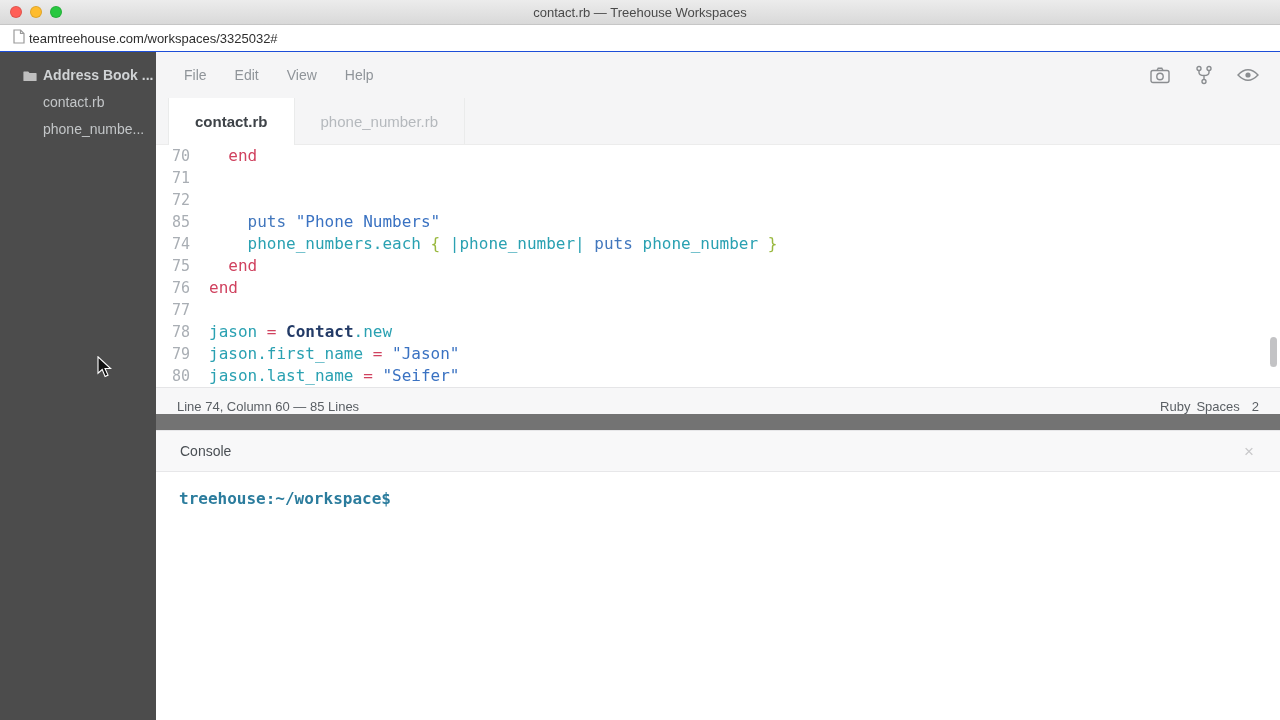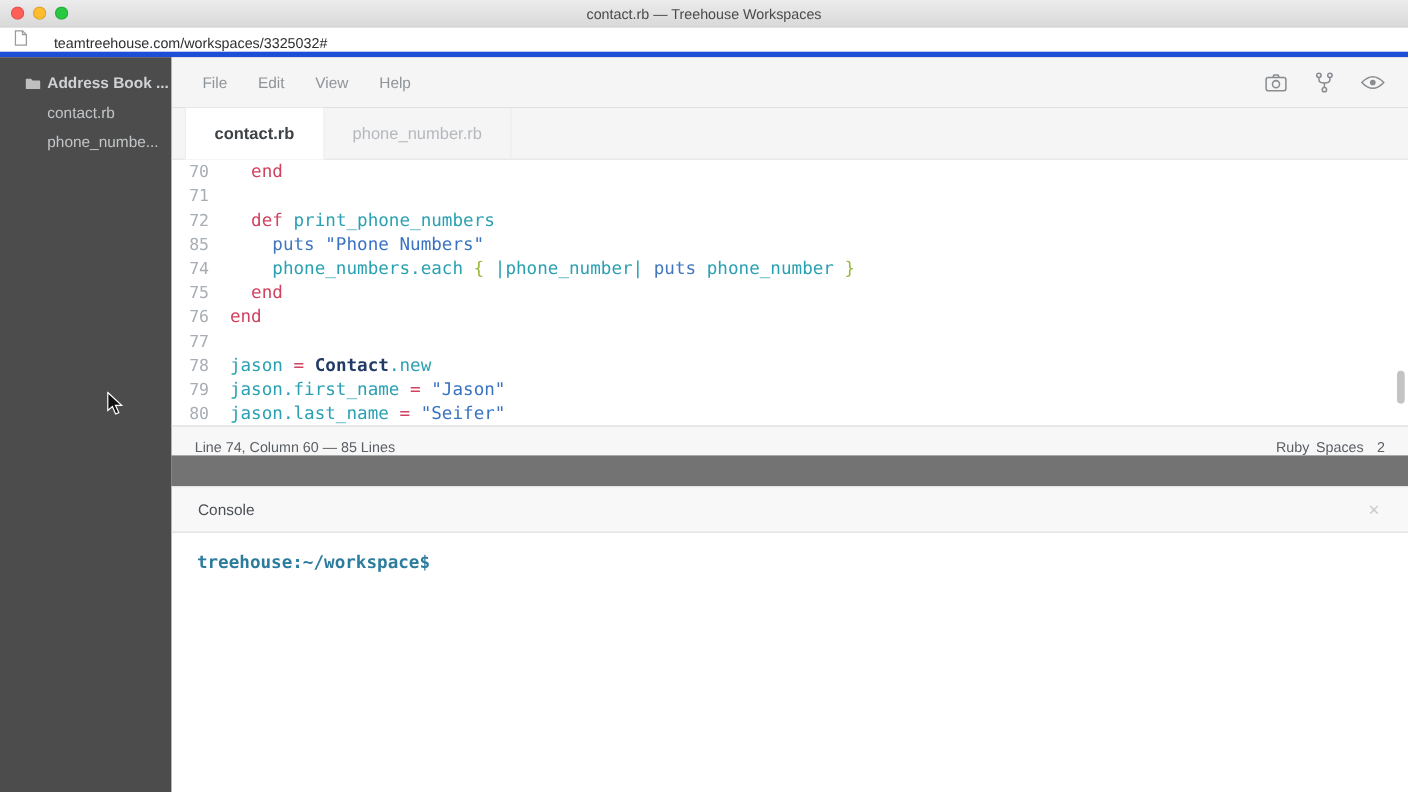--- a/index.html
+++ b/index.html
@@ -12,22 +12,22 @@
 
   
   .titlebar{height:25px;background:linear-gradient(#ececec,#d9d9d9);border-bottom:1px solid #c6c6c6;
     display:flex;align-items:center;justify-content:center;position:relative}
   .traffic{position:absolute;left:10px;top:6px;display:flex;gap:8px}
   .tl{width:12px;height:12px;border-radius:50%;border:1px solid rgba(0,0,0,.12)}
   .tl.red{background:#ff5f57}.tl.yellow{background:#febc2e}.tl.green{background:#28c840}
   .window-title{font-size:13px;color:#4a4a4a}
 
   
-  .urlbar{height:27px;background:#fff;border-bottom:5px solid #1d4ed8;display:flex;align-items:flex-end;
-    padding-left:13px;gap:24px}
+  .urlbar{height:27px;background:#fff;border-bottom:1px solid #1d4ed8;display:flex;align-items:center;
+    padding-left:13px;gap:4px}
   .url-text{font-size:13px;color:#2e2e2e}
 
   
   .app{display:flex;height:668px}
   .sidebar{width:156px;flex:none;background:var(--sidebar-bg);padding-top:10px}
   .sb-item{position:relative;height:27px;line-height:27px;padding-left:43px;font-size:14px;color:#c3c6c8;
     white-space:nowrap;overflow:hidden;cursor:default}
   .sb-item.sb-folder{color:#d0d3d5;font-weight:700}
   .folder-icon{position:absolute;left:23px;top:8px;line-height:0}
 
@@ -61,21 +61,21 @@
   .tok-brace{color:var(--brace)}
   .editor-scroll-thumb{position:absolute;right:3px;top:192px;width:7px;height:30px;background:#c3c3c5;border-radius:4px}
 
   
   .statusbar{height:27px;flex:none;background:#f7f7f8;border-top:1px solid #e5e5e7;display:flex;align-items:flex-end;
     font-size:13px;color:#5a5f64;padding:0 21px}
   .status-right{margin-left:auto;display:flex;align-items:center;gap:6px}
   .status-indent{display:flex;gap:12px}
 
   
-  .console-panel{margin-top:28px;flex:1;display:flex;flex-direction:column;min-height:0}
+  .console-panel{margin-top:16px;flex:1;display:flex;flex-direction:column;min-height:0}
   .console-header{height:42px;flex:none;background:#f8f8f9;border-top:1px solid #e7e7e9;border-bottom:1px solid #e7e7e9;
     display:flex;align-items:center;padding:0 26px 0 24px}
   .console-title{font-size:14px;color:#4a4f54}
   .console-close{margin-left:auto;color:#c8c8ca;font-size:17px;line-height:1;cursor:default}
   .console-body{flex:1;background:#fff;padding:17px 0 0 23px}
   .prompt{font-family:"DejaVu Sans Mono",monospace;font-size:16px;font-weight:700;color:var(--prompt)}
 
   
   .mouse-cursor{position:absolute;left:97px;top:356px;z-index:10;pointer-events:none;line-height:0}
 </style>
@@ -151,21 +151,21 @@
 
       <div class="tabbar">
           <div class="tab active">contact.rb</div>
           <div class="tab">phone_number.rb</div>
         </div>
 
       <div class="editor">
         <div>
             <div class="code-line"><span class="gutter">70</span><span class="code"><span class="tok-pl">  </span><span class="tok-kw">end</span></span></div>
             <div class="code-line"><span class="gutter">71</span><span class="code"></span></div>
-            <div class="code-line"><span class="gutter">72</span><span class="code"><span class="tok-pl">  </span><span class="tok-kw">def</span><span class="tok-pl"> </span><span class="tok-id">print_phone_numbers</span></span></div>
+            <div class="code-line"><span class="gutter">72</span></div>
             <div class="code-line"><span class="gutter">85</span><span class="code"><span class="tok-pl">    </span><span class="tok-fn">puts</span><span class="tok-pl"> </span><span class="tok-str">"Phone Numbers"</span></span></div>
             <div class="code-line"><span class="gutter">74</span><span class="code"><span class="tok-pl">    </span><span class="tok-id">phone_numbers.each</span><span class="tok-pl"> </span><span class="tok-brace">{</span><span class="tok-pl"> </span><span class="tok-id">|phone_number|</span><span class="tok-pl"> </span><span class="tok-fn">puts</span><span class="tok-pl"> </span><span class="tok-id">phone_number</span><span class="tok-pl"> </span><span class="tok-brace">}</span></span></div>
             <div class="code-line"><span class="gutter">75</span><span class="code"><span class="tok-pl">  </span><span class="tok-kw">end</span></span></div>
             <div class="code-line"><span class="gutter">76</span><span class="code"><span class="tok-kw">end</span></span></div>
             <div class="code-line"><span class="gutter">77</span><span class="code"></span></div>
             <div class="code-line"><span class="gutter">78</span><span class="code"><span class="tok-id">jason</span><span class="tok-pl"> </span><span class="tok-kw">=</span><span class="tok-pl"> </span><span class="tok-const">Contact</span><span class="tok-id">.new</span></span></div>
             <div class="code-line"><span class="gutter">79</span><span class="code"><span class="tok-id">jason.first_name</span><span class="tok-pl"> </span><span class="tok-kw">=</span><span class="tok-pl"> </span><span class="tok-str">"Jason"</span></span></div>
             <div class="code-line"><span class="gutter">80</span><span class="code"><span class="tok-id">jason.last_name</span><span class="tok-pl"> </span><span class="tok-kw">=</span><span class="tok-pl"> </span><span class="tok-str">"Seifer"</span></span></div>
           </div>
         <div class="editor-scroll-thumb"></div>

